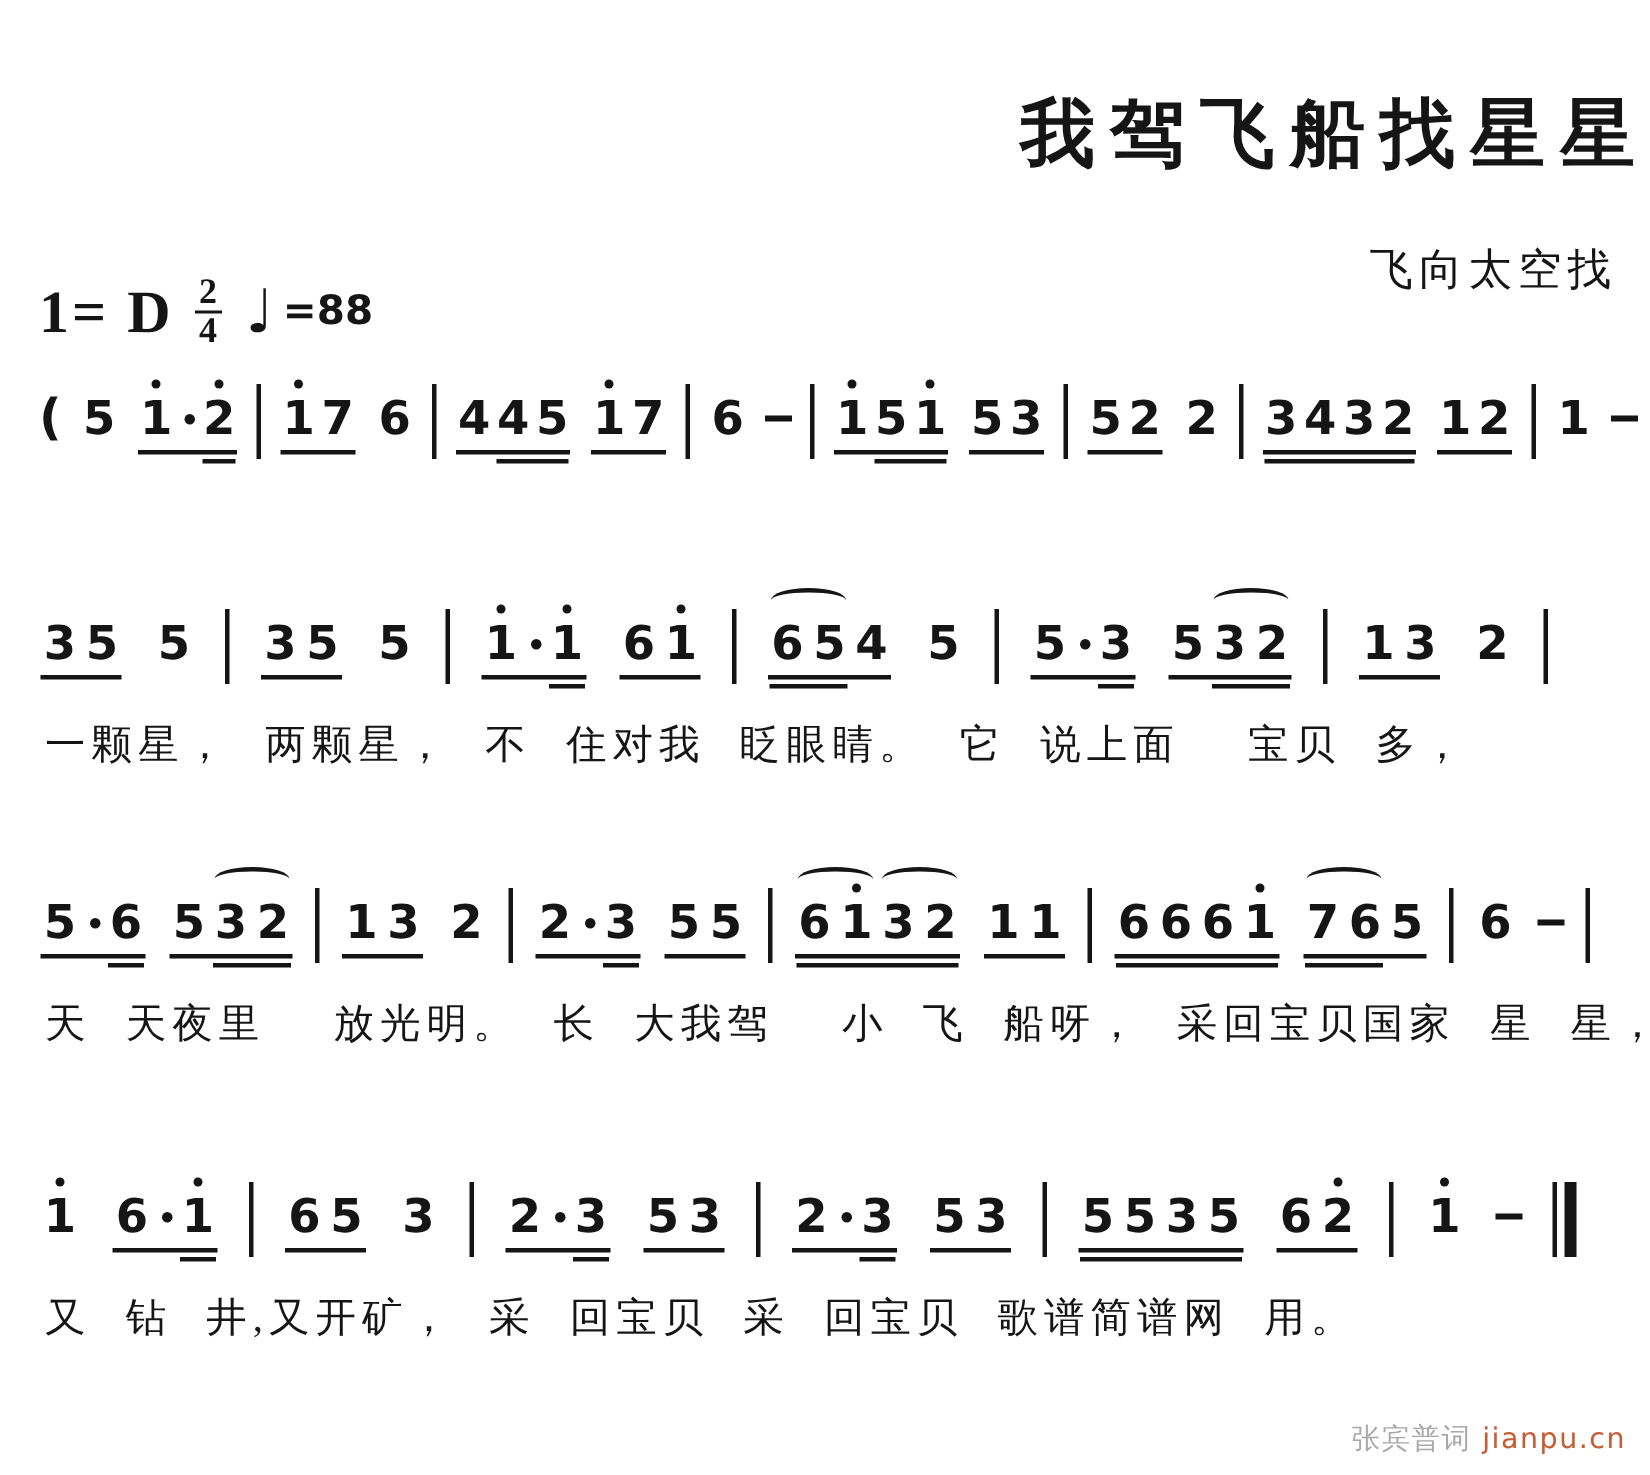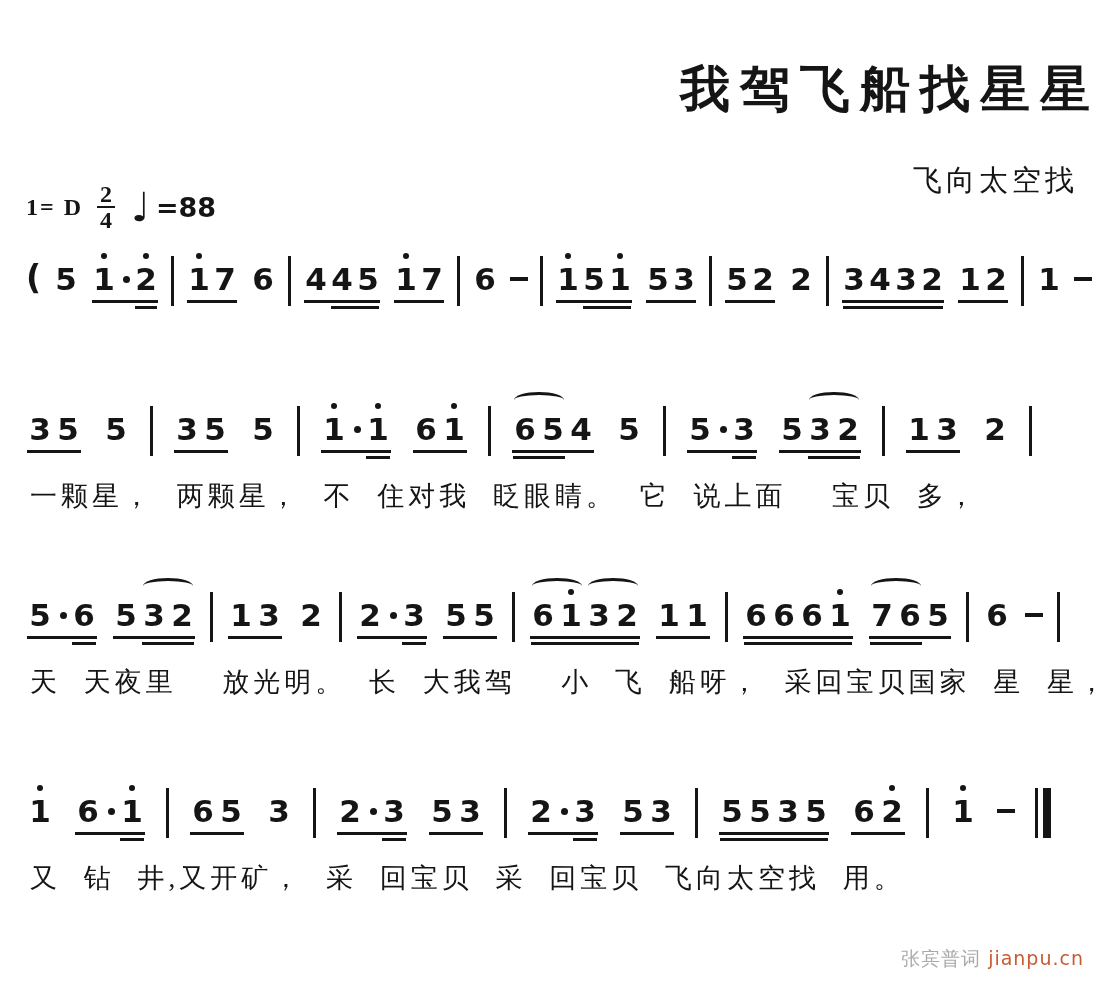--- a/index.html
+++ b/index.html
@@ -1,21 +1,21 @@
 <!DOCTYPE html>
 <html><head>
 <meta charset="utf-8">
 <style>
   html,body{margin:0;padding:0;background:#fff;}
   .page{position:relative;width:1100px;height:983px;background:#ffffff;color:#151515;
         font-family:"DejaVu Sans",sans-serif;overflow:hidden;}
   .title{position:absolute;top:24px;left:0;right:0;text-align:right;
          font-family:"Liberation Serif",serif;font-size:50px;font-weight:900;letter-spacing:10px;margin-top:32px;}
   .meta{position:absolute;left:26px;top:184px;display:flex;align-items:center;}
-  .keysig{font-family:"Liberation Serif",serif;font-size:24px;font-weight:700;letter-spacing:2px;}
+  .keysig{font-family:"Liberation Serif",serif;font-size:40px;font-weight:700;letter-spacing:2px;}
   .frac{display:inline-flex;flex-direction:column;align-items:center;margin:0 16px 0 14px;
         font-family:"Liberation Serif",serif;font-size:24px;font-weight:700;line-height:20px;}
   .fbar{width:18px;height:2px;background:#151515;margin:2px 0;}
   .tempo{font-size:27px;font-weight:700;display:flex;align-items:center;}
   .notehead{font-size:40px;margin-right:6px;line-height:30px;}
   .credits{position:absolute;right:22px;top:156px;text-align:right;font-size:29px;letter-spacing:4px;
            line-height:48px;font-family:"Liberation Serif",serif;}
   .mrow{position:absolute;left:26px;display:flex;align-items:flex-start;}
   .grp{position:relative;display:inline-flex;}
   .cell{display:inline-flex;position:relative;height:36px;align-items:flex-start;}
@@ -547,20 +547,20 @@
           <span class="cell" style="width: 28px;">
             <span class="d" style="width: 28px;">1<i class="od"></i></span>
           </span>
         </span>
         <div class="dash"></div>
         <div class="endbar">
           <div class="b2a"></div>
           <div class="b2b"></div>
         </div>
       </div>
-      <div class="lyrics" style="top: 860px;">又 钻 井,又开矿， 采 回宝贝 采 回宝贝 飞向太空找 用。</div>
+      <div class="lyrics" style="top: 860px;">又 钻 井,又开矿， 采 回宝贝 采 回宝贝 歌谱简谱网 用。</div>
     </div>
 
   <div class="footer">
     <span class="site">张宾普词</span>
     <span class="url">jianpu.cn</span>
   </div>
 </div>
 
 </body></html>

